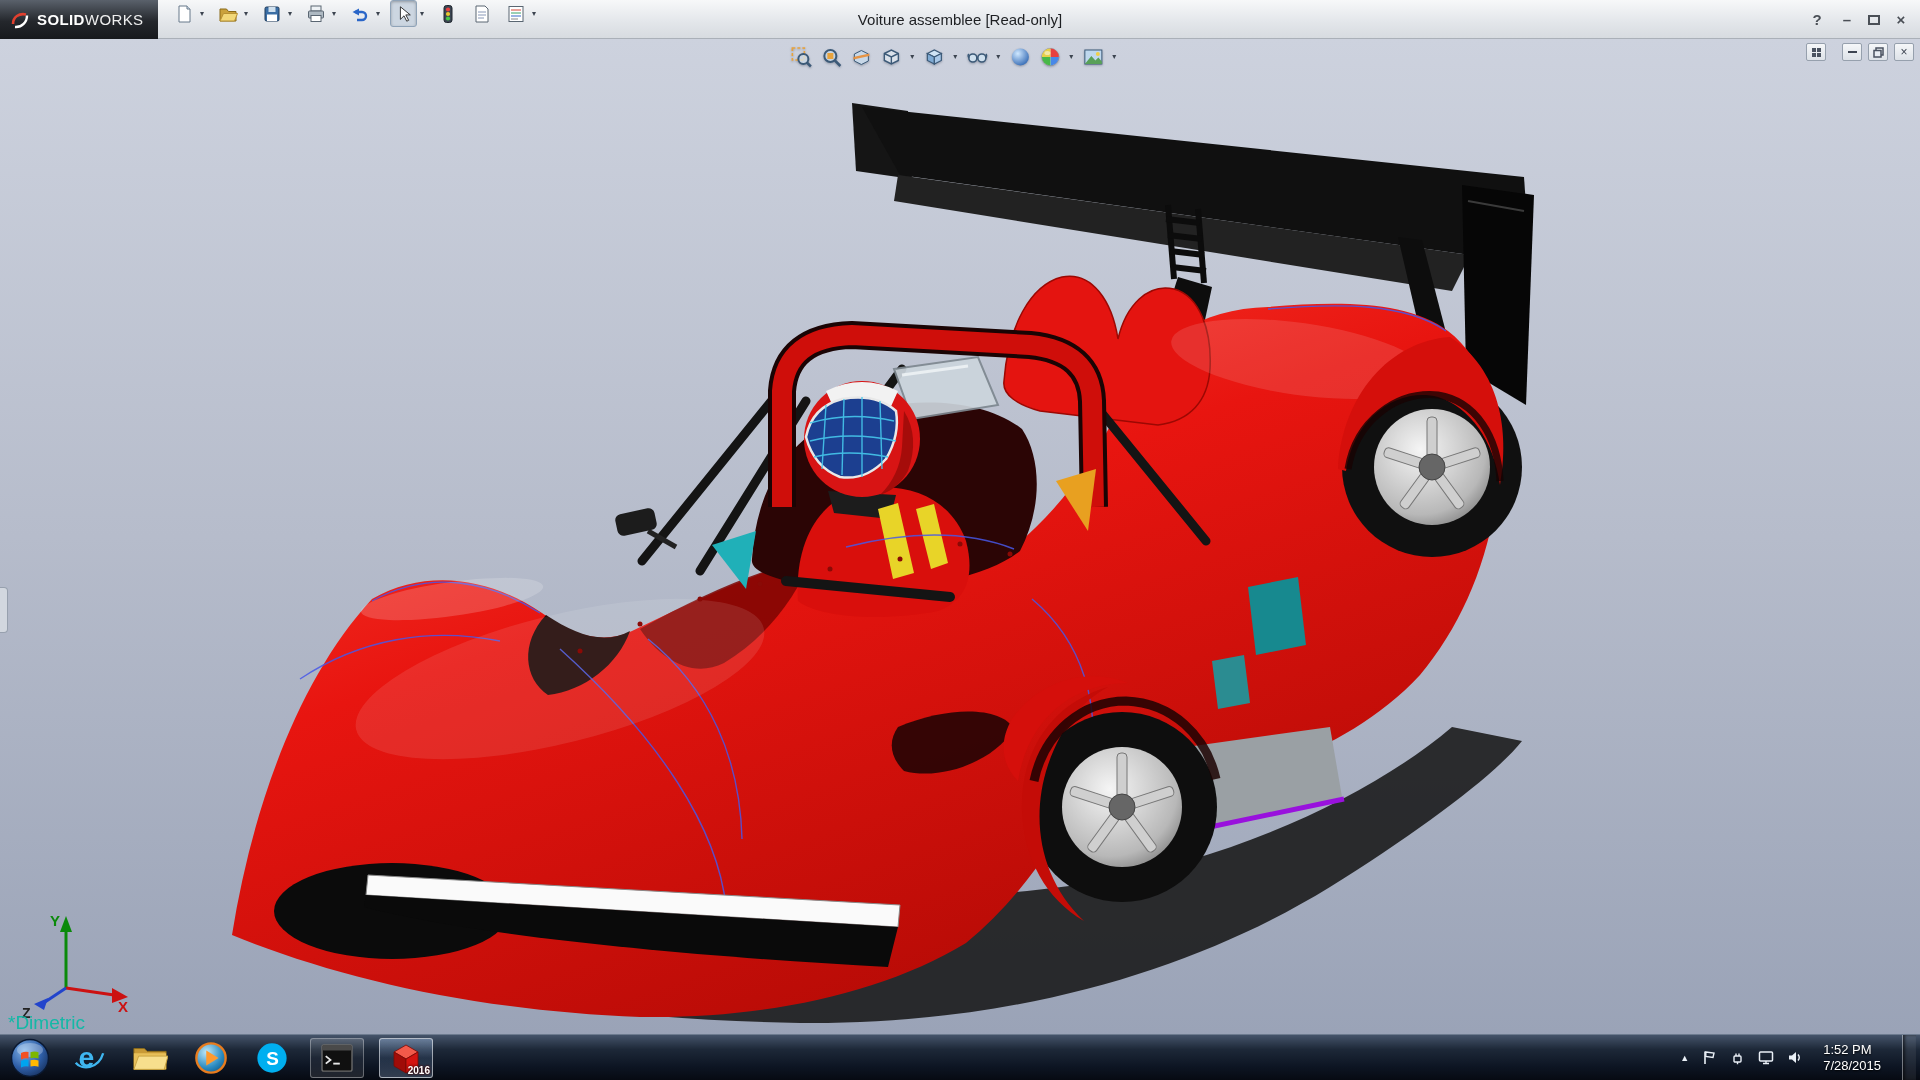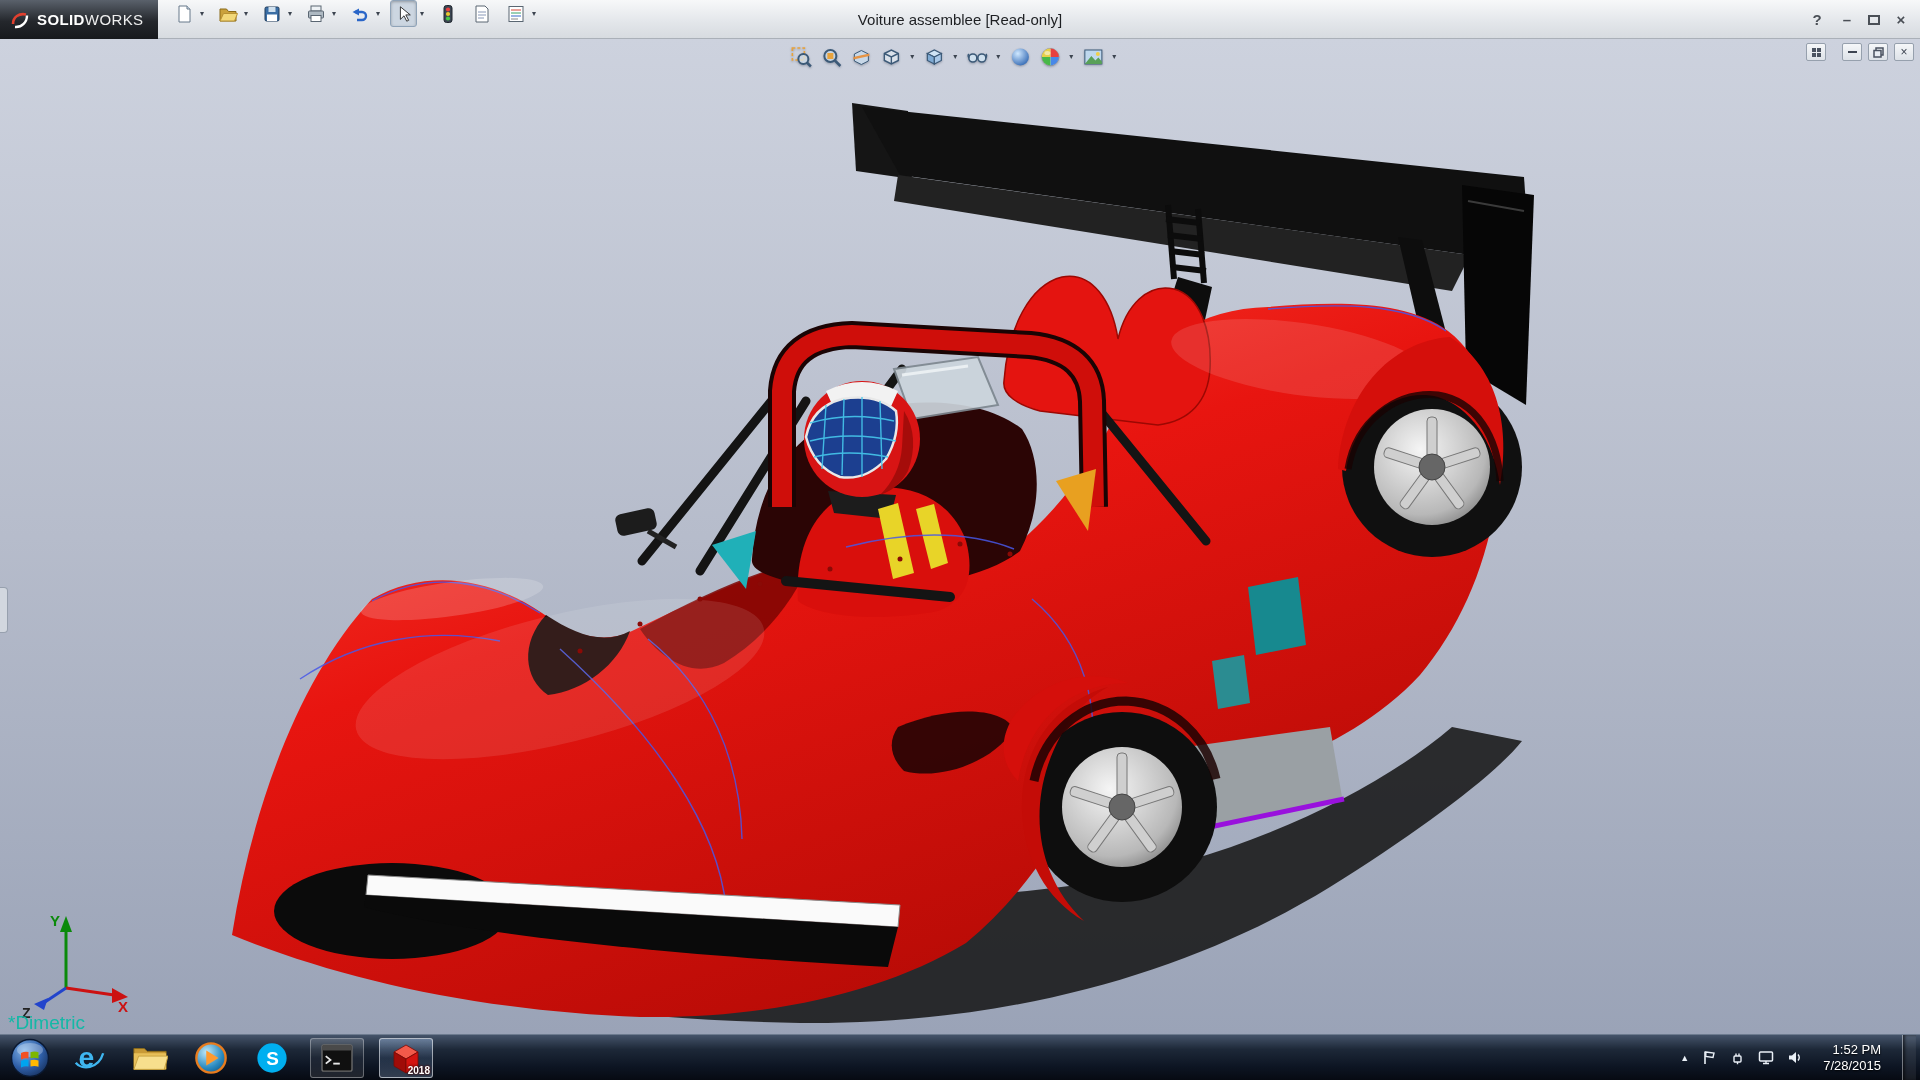--- a/index.html
+++ b/index.html
@@ -54,21 +54,21 @@
   .tb-apps { display:flex; align-items:center; gap:15px; margin-left:16px; }
   .app-btn { width:46px; height:40px; display:flex; align-items:center; justify-content:center; position:relative; border-radius:3px; }
   .app-btn.open { width:54px; background:linear-gradient(rgba(255,255,255,.16),rgba(255,255,255,.04) 50%,rgba(255,255,255,.10));
     border:1px solid rgba(255,255,255,.32); }
   .app-btn.active { background:linear-gradient(rgba(175,205,245,.40),rgba(120,160,215,.16) 50%,rgba(175,205,245,.26));
     border:1px solid rgba(255,255,255,.55); }
   .sw-badge { position:absolute; right:2px; bottom:1px; font-size:10px; font-weight:bold; color:#fff;
     text-shadow:0 0 3px #000, 0 0 2px #a00; }
   .tray { margin-left:auto; display:flex; align-items:center; gap:13px; height:100%; padding-right:4px; }
   .tray-icon { color:#eaf0f7; display:flex; align-items:center; justify-content:center; font-size:9px; }
-  .clock { text-align:right; color:#fff; font-size:13px; line-height:16px; margin:0 8px; text-shadow:0 1px 2px #000; white-space:nowrap; }
+  .clock { text-align:left; color:#fff; font-size:13px; line-height:16px; margin:0 8px; text-shadow:0 1px 2px #000; white-space:nowrap; }
   .show-desktop { width:14px; height:46px; background:rgba(255,255,255,.07);
     border-left:1px solid rgba(255,255,255,.38); box-shadow:inset 2px 0 3px rgba(0,0,0,.55); }
 </style>
 </head>
 <body>
 
 <div class="screen">
 
   <div class="titlebar">
     <div class="sw-logo">
@@ -508,21 +508,21 @@
           <path d="M6,14 l5,4 -5,4" stroke="#e8e8e8" stroke-width="2" fill="none"></path>
           <rect x="14" y="21" width="7" height="2" fill="#e8e8e8"></rect>
         </svg>
       </div>
       <div class="app-btn open active">
         <svg width="36" height="36" viewBox="0 0 36 36">
           <path d="M6,12 L18,5 L30,12 L18,19 Z" fill="#f25a4a" stroke="#7a0a05" stroke-width=".8"></path>
           <path d="M6,12 L18,19 L18,33 L6,26 Z" fill="#a00c08" stroke="#7a0a05" stroke-width=".8"></path>
           <path d="M30,12 L18,19 L18,33 L30,26 Z" fill="#d41410" stroke="#7a0a05" stroke-width=".8"></path>
         </svg>
-        <span class="sw-badge">2018</span>
+        <span class="sw-badge">2016</span>
       </div>
     </div>
 
     <div class="tray">
       <div class="tray-icon">▲</div>
       <div class="tray-icon">
         <svg width="15" height="15" viewBox="0 0 15 15">
           <path d="M3,1.5 V14" stroke="#eaf0f7" stroke-width="1.6"></path>
           <path d="M3.8,2 L12,3 L11,7.5 L3.8,6.5 Z" fill="none" stroke="#eaf0f7" stroke-width="1.4"></path>
         </svg>

